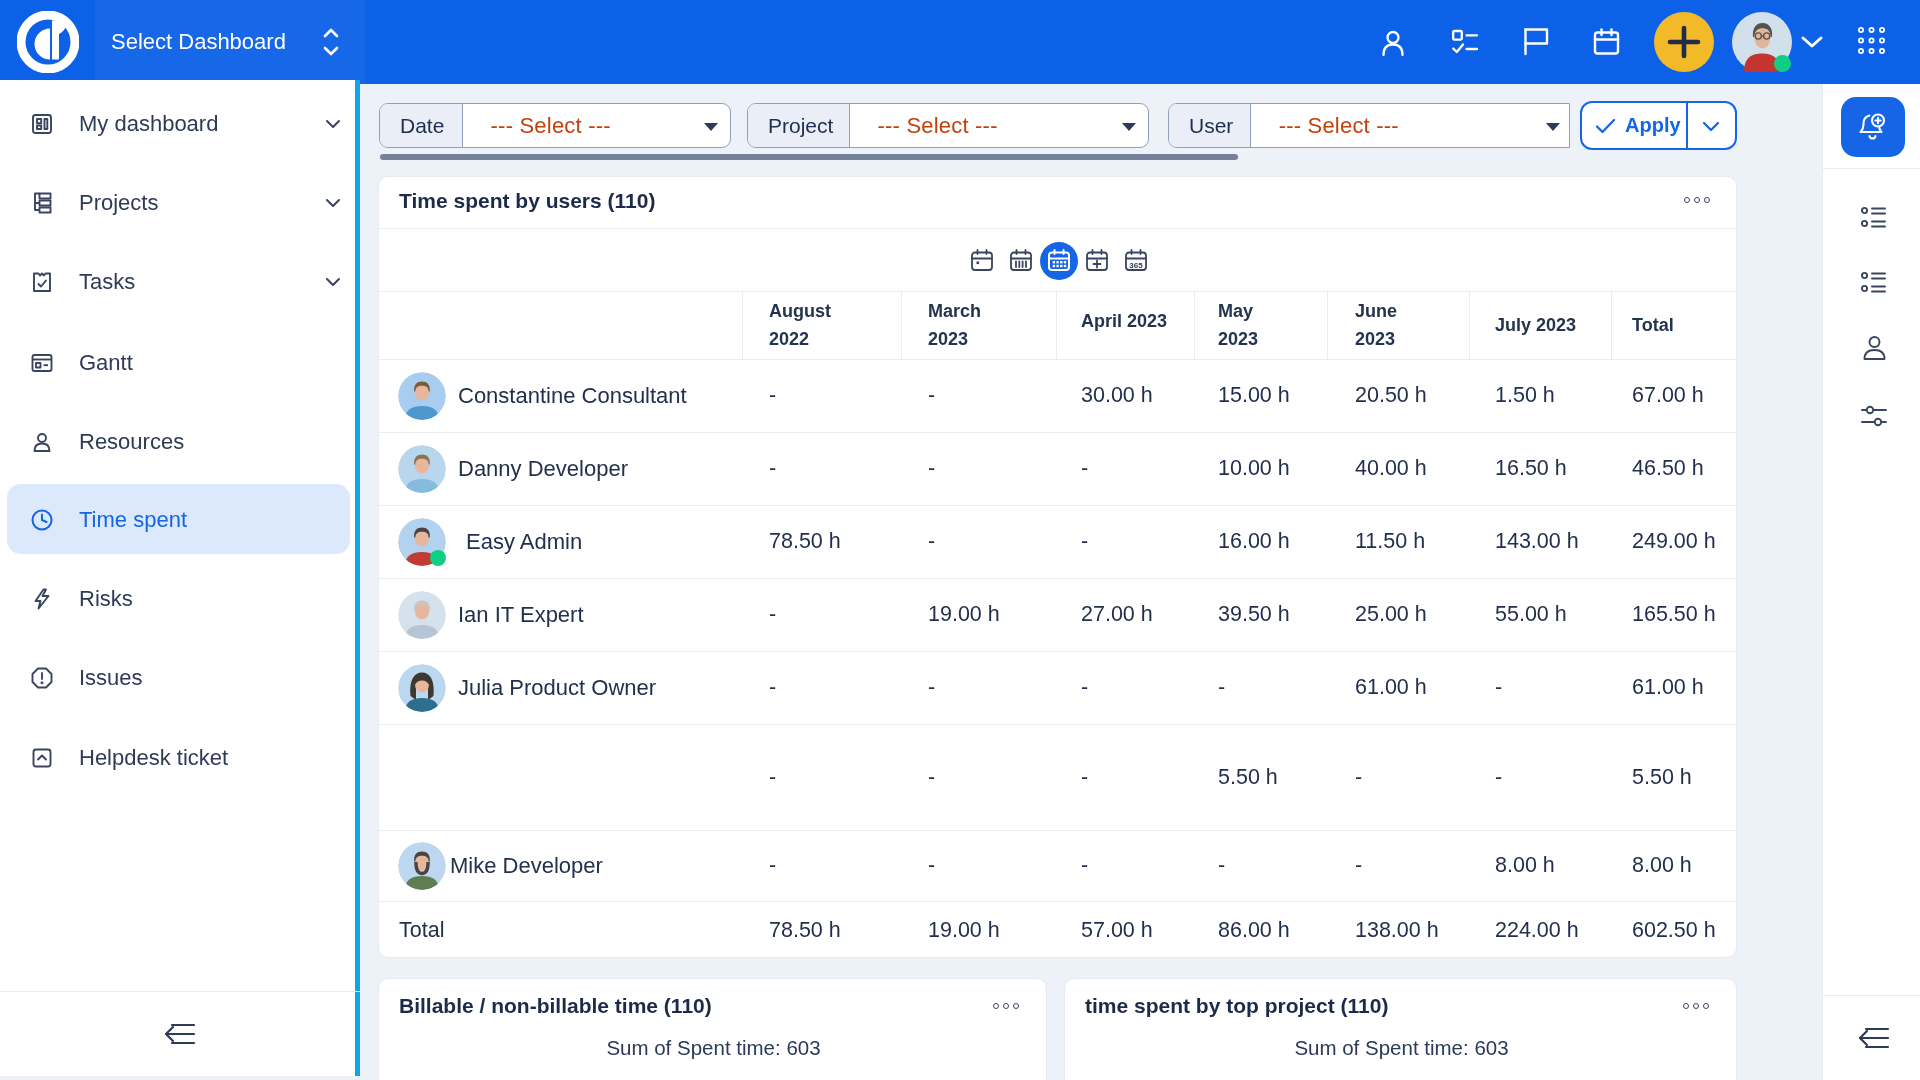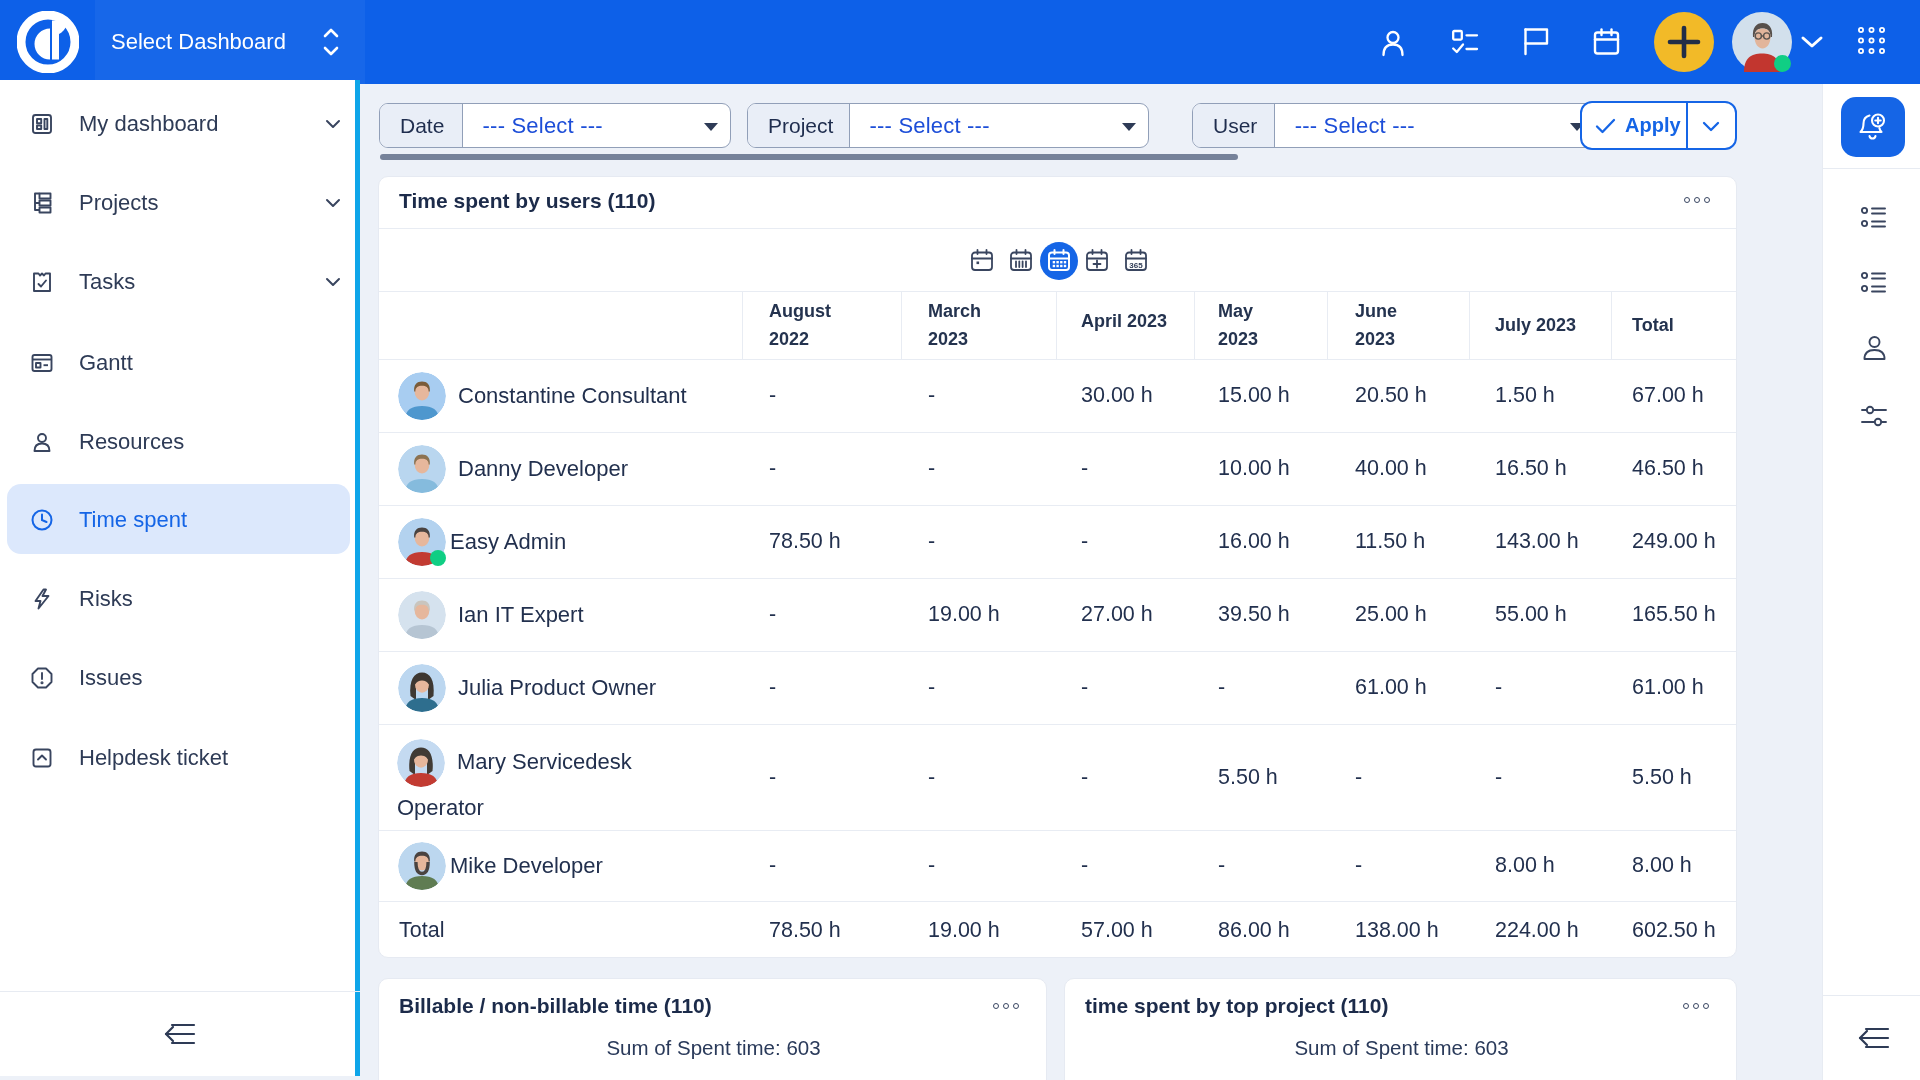--- a/index.html
+++ b/index.html
@@ -13,21 +13,21 @@
 .mitem{position:absolute;left:0;width:360px;height:70px;display:flex;align-items:center;color:#2E3B56;font-size:22px}
 .mitem .mic{position:absolute;left:30px;width:24px;height:24px}
 .mitem .mtx{position:absolute;left:79px;white-space:nowrap}
 .mitem .mch{position:absolute;left:322px;width:22px;height:22px}
 #selpill{position:absolute;left:7px;top:404px;width:343px;height:70px;border-radius:14px;background:#DCE8FC}
 
 #rightsb{position:absolute;left:1822px;top:84px;width:98px;height:996px;background:#fff;border-left:1px solid #E7EBF2}
 
 .fgroup{position:absolute;top:103px;height:45px;border:1px solid #919FB8;border-radius:9px;background:#fff;display:flex;overflow:hidden}
 .flabel{background:#E9EEF7;border-right:1px solid #919FB8;display:flex;align-items:center;padding-left:20px;font-size:21px;color:#1F2D4E}
-.fsel{position:relative;display:flex;align-items:center;padding-left:20px;font-size:22px;color:#1d4ed8;letter-spacing:.2px}
+.fsel{position:relative;display:flex;align-items:center;padding-left:28px;font-size:22px;color:#c2410c;letter-spacing:.2px}
 .tri{position:absolute;width:0;height:0;border-left:7px solid transparent;border-right:7px solid transparent;border-top:8px solid #2E3B56}
 
 .card{position:absolute;background:#fff;border:1px solid #E6EAF2;border-radius:10px}
 .ctitle{position:absolute;font-size:21px;font-weight:bold;color:#1C2B4A;white-space:nowrap}
 .dots3{position:absolute;display:flex;gap:4px}
 .dots3 i{width:6px;height:6px;border:1.6px solid #3A4763;border-radius:50%;display:block}
 
 .hborder{position:absolute;left:0;width:1357px;height:0;border-top:1px solid #E8ECF3}
 .vline{position:absolute;width:0;border-left:1px solid #E8ECF3}
 .hcell{position:absolute;font-size:18px;font-weight:bold;color:#24334F;line-height:28px}
@@ -236,21 +236,21 @@
 </div>
 
 <div class="fgroup" style="left:379px;width:352px">
  <div class="flabel" style="width:83px">Date</div>
  <div class="fsel" style="width:269px">--- Select ---<span class="tri" style="right:12px;top:19px"></span></div>
 </div>
 <div class="fgroup" style="left:747px;width:402px">
  <div class="flabel" style="width:102px">Project</div>
  <div class="fsel" style="width:300px">--- Select ---<span class="tri" style="right:12px;top:19px"></span></div>
 </div>
-<div class="fgroup" style="left:1192px;width:402px;border-top-right-radius:0;border-bottom-right-radius:0">
+<div class="fgroup" style="left:1168px;width:402px;border-top-right-radius:0;border-bottom-right-radius:0">
  <div class="flabel" style="width:82px">User</div>
  <div class="fsel" style="width:320px">--- Select ---<span class="tri" style="right:9px;top:19px"></span></div>
 </div>
 <div class="abs" style="left:1580px;top:101px;width:157px;height:49px;background:#fff;border:2px solid #1565E6;border-radius:12px;display:flex;align-items:center">
  <svg style="margin-left:11px" width="25" height="25" viewBox="0 0 25 25" fill="none" stroke="#1565E6" stroke-width="2.3" stroke-linecap="round" stroke-linejoin="round">
       <path d="M4 13.5 L9.5 19 L21 7"></path>
     </svg>
  <span style="margin-left:7px;font-size:20px;font-weight:bold;color:#1565E6">Apply</span>
  <div style="position:absolute;right:47px;top:0;bottom:0;border-left:2px solid #1565E6"></div>
  <svg class="abs" style="right:13px;top:15px" width="22" height="18" viewBox="0 0 22 18" fill="none" stroke="#1565E6" stroke-width="2.3" stroke-linecap="round" stroke-linejoin="round">
@@ -381,21 +381,21 @@
  <div class="hborder" style="top:328px"></div>
  <div class="abs nm" style="left:19px;top:328px;height:73px;display:flex;align-items:center">
       <svg class="av" viewBox="0 0 48 48">
         <g clip-path="url(#avc)">
           <circle cx="24" cy="24" r="24" fill="#B3D2EF"></circle>
           <ellipse cx="24" cy="20" rx="7.3" ry="8.5" fill="#E6B79C"></ellipse>
           <path d="M16.2 19.5 C15.5 12.5 19 9.5 24 9.5 C29 9.5 32.5 12.5 31.8 19.5 L30.6 19.5 C30.6 15.5 28 13.8 24 13.8 C20 13.8 17.4 15.5 17.4 19.5 Z" fill="#4A4340"></path>
           <path d="M7 48 C7 37.5 14 34 24 34 C34 34 41 37.5 41 48 Z" fill="#C23B32"></path>
         </g>
       </svg>
-      <span style="margin-left:4px">Easy Admin</span>
+      <span style="margin-left:20px">Easy Admin</span>
     </div>
     <span class="val" style="left:390px;top:328px;line-height:73px">78.50 h</span>
     <span class="val" style="left:549px;top:328px;line-height:73px">-</span>
     <span class="val" style="left:702px;top:328px;line-height:73px">-</span>
     <span class="val" style="left:839px;top:328px;line-height:73px">16.00 h</span>
     <span class="val" style="left:976px;top:328px;line-height:73px">11.50 h</span>
     <span class="val" style="left:1116px;top:328px;line-height:73px">143.00 h</span>
     <span class="val" style="left:1253px;top:328px;line-height:73px">249.00 h</span>
  <div class="abs" style="left:51px;top:373px;width:16px;height:16px;border-radius:50%;background:#10CE84"></div>
  <div class="hborder" style="top:401px"></div>
@@ -431,29 +431,20 @@
       <span style="margin-left:12px">Julia Product Owner</span>
     </div>
     <span class="val" style="left:390px;top:474px;line-height:73px">-</span>
     <span class="val" style="left:549px;top:474px;line-height:73px">-</span>
     <span class="val" style="left:702px;top:474px;line-height:73px">-</span>
     <span class="val" style="left:839px;top:474px;line-height:73px">-</span>
     <span class="val" style="left:976px;top:474px;line-height:73px">61.00 h</span>
     <span class="val" style="left:1116px;top:474px;line-height:73px">-</span>
     <span class="val" style="left:1253px;top:474px;line-height:73px">61.00 h</span>
  <div class="hborder" style="top:547px"></div>
- <div class="abs" style="left:18px;top:547px;width:340px;line-height:41px;padding-top:15px;font-size:22px;color:#22304E"><svg class="av" viewBox="0 0 48 48">
-        <g clip-path="url(#avc)">
-          <circle cx="24" cy="24" r="24" fill="#C4DAF1"></circle>
-          <path d="M12.5 32 C11 16 16 8.5 24 8.5 C32 8.5 37 16 35.5 32 L30 36 L30 21 C27 19.5 21 19.5 18 21 L18 36 Z" fill="#413B35"></path>
-          <ellipse cx="24" cy="20.5" rx="7" ry="8.3" fill="#E6B79C"></ellipse>
-          <path d="M7 48 C7 37.5 14 34 24 34 C34 34 41 37.5 41 48 Z" fill="#C23B32"></path>
-          <path d="M13 31 C12 18 16.5 11 24 11 C31.5 11 36 18 35 31 L33 31 C33.5 22 30 16.5 24 16.5 C18 16.5 14.5 22 15 31 Z" fill="#413B35"></path>
-        </g>
-      </svg><span style="margin-left:12px">Mary Servicedesk</span><br>Operator</div>
     <span class="val" style="left:390px;top:547px;line-height:106px">-</span>
     <span class="val" style="left:549px;top:547px;line-height:106px">-</span>
     <span class="val" style="left:702px;top:547px;line-height:106px">-</span>
     <span class="val" style="left:839px;top:547px;line-height:106px">5.50 h</span>
     <span class="val" style="left:976px;top:547px;line-height:106px">-</span>
     <span class="val" style="left:1116px;top:547px;line-height:106px">-</span>
     <span class="val" style="left:1253px;top:547px;line-height:106px">5.50 h</span>
  <div class="hborder" style="top:653px"></div>
  <div class="abs nm" style="left:19px;top:653px;height:71px;display:flex;align-items:center">
       <svg class="av" viewBox="0 0 48 48">

